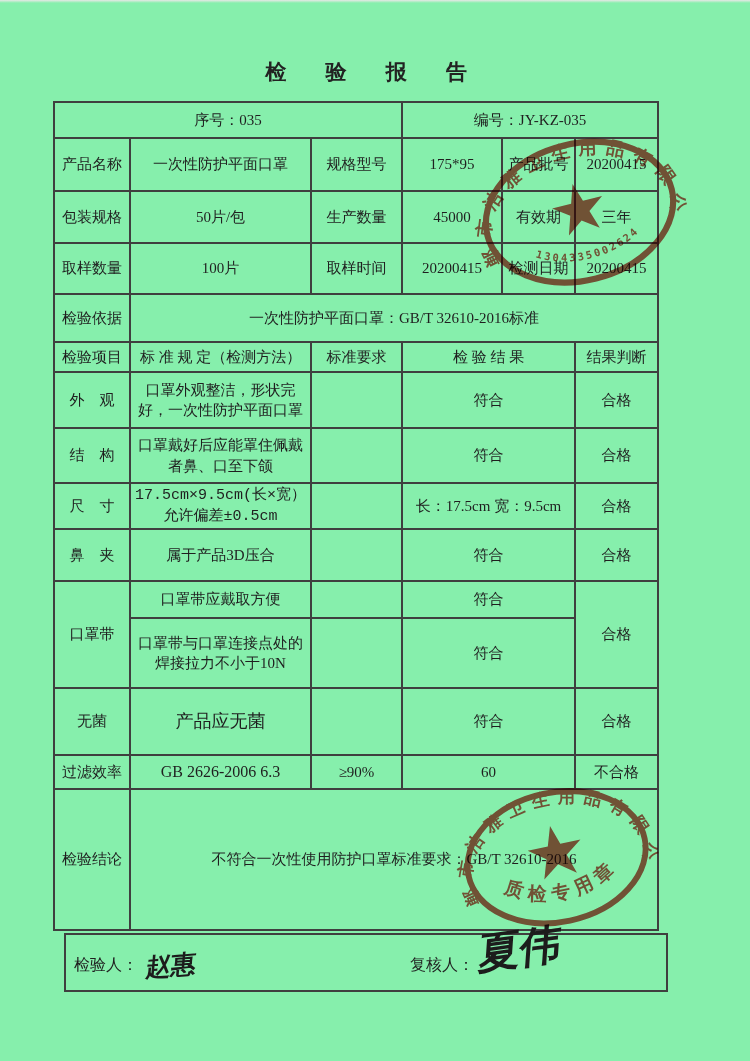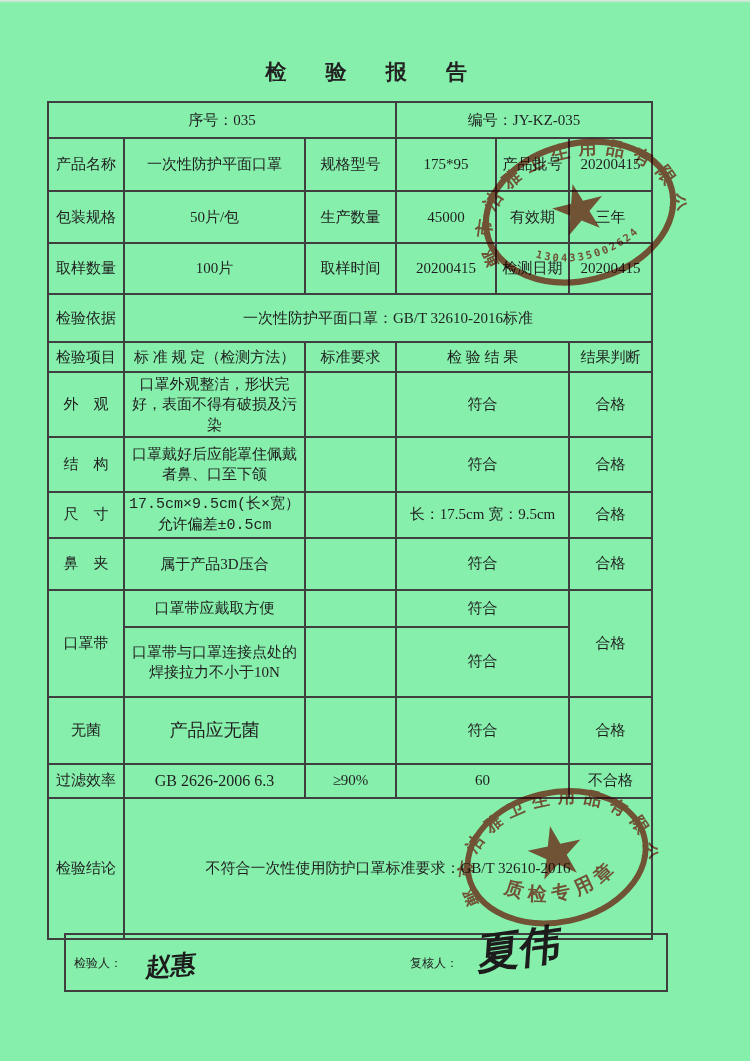--- a/index.html
+++ b/index.html
@@ -6,36 +6,36 @@
   body{
     width:750px;height:1061px;background:#fbfbf9;
     font-family:"Liberation Serif","DejaVu Serif",serif;color:#1f1f1f;
   }
   .page{position:relative;width:750px;height:1061px;overflow:hidden;background:#86efac;}
   .title{
     position:absolute;top:58px;left:64px;width:604px;text-align:center;
     font-size:21px;font-weight:bold;letter-spacing:17px;text-indent:17px;color:#222;
   }
   table.report{
-    position:absolute;top:101px;left:47px;width:604px;
+    position:absolute;top:101px;left:53px;width:604px;
     border-collapse:collapse;table-layout:fixed;
   }
   table.report td{
     border:2px solid #3f3f3f;text-align:center;vertical-align:middle;
     font-size:15px;padding:1px 3px;overflow:hidden;
   }
   td.left{text-align:left;padding-left:8px;}
   td.std{font-size:13px;line-height:1.35;}
   td.std-sm{font-size:12.5px;line-height:1.4;font-family:Liberation Mono, monospace;}
   td.hdr{font-size:14.5px;}
   .sigbar{
     position:absolute;top:933px;left:64px;width:604px;height:59px;
     border:2px solid #3f3f3f;box-sizing:border-box;background:transparent;
   }
-  .siglabel{position:absolute;font-size:12px;color:#1f1f1f;top:20px;}
+  .siglabel{position:absolute;font-size:16px;color:#1f1f1f;top:20px;}
   .siglabel.inspector{left:8px;}
   .siglabel.reviewer{left:336px;margin-left:8px;}
   .sig{
     position:absolute;font-weight:bold;color:#1c1c1c;
     font-family:"DejaVu Sans",sans-serif;
   }
   .sig.inspector{left:80px;top:14px;font-size:25px;transform:rotate(-5deg) skewX(-10deg);}
   .sig.reviewer{left:412px;top:-14px;font-size:42px;transform:rotate(-8deg) skewX(-12deg);}
   .stamp{position:absolute;pointer-events:none;mix-blend-mode:multiply;opacity:.88;}
   .stamp.upper{left:466px;top:128px;width:228px;height:172px;transform:rotate(-14deg);}
@@ -94,21 +94,21 @@
       </tr>
       <tr style="height:30px">
         <td class="hdr">检验项目</td>
         <td class="hdr">标 准 规 定（检测方法）</td>
         <td class="hdr">标准要求</td>
         <td colspan="2" class="hdr">检 验 结 果</td>
         <td class="hdr">结果判断</td>
       </tr>
       <tr style="height:56px">
         <td>外　观</td>
-        <td class="std">口罩外观整洁，形状完好，表面不得有破损及污染</td>
+        <td class="std">口罩外观整洁，形状完好，一次性防护平面口罩</td>
         <td></td>
         <td colspan="2">符合</td>
         <td>合格</td>
       </tr>
       <tr style="height:55px">
         <td>结　构</td>
         <td class="std">口罩戴好后应能罩住佩戴者鼻、口至下颌</td>
         <td></td>
         <td colspan="2">符合</td>
         <td>合格</td>

